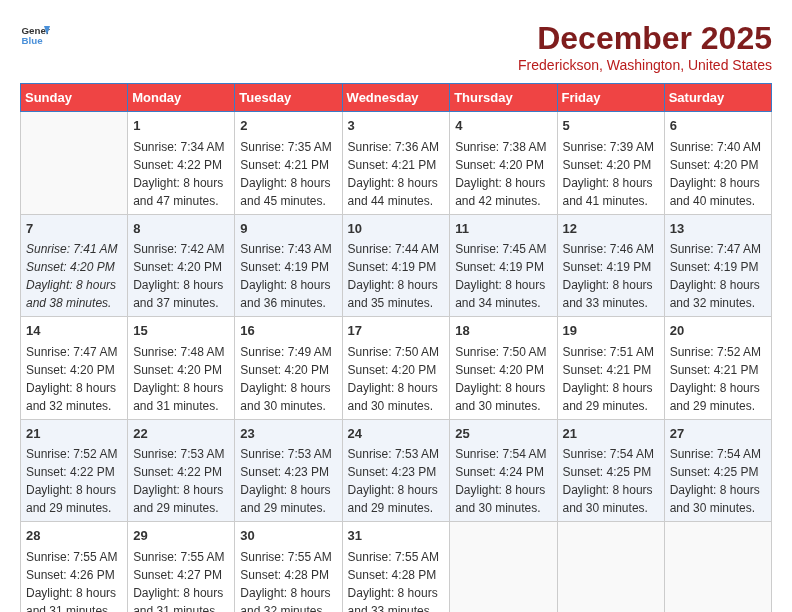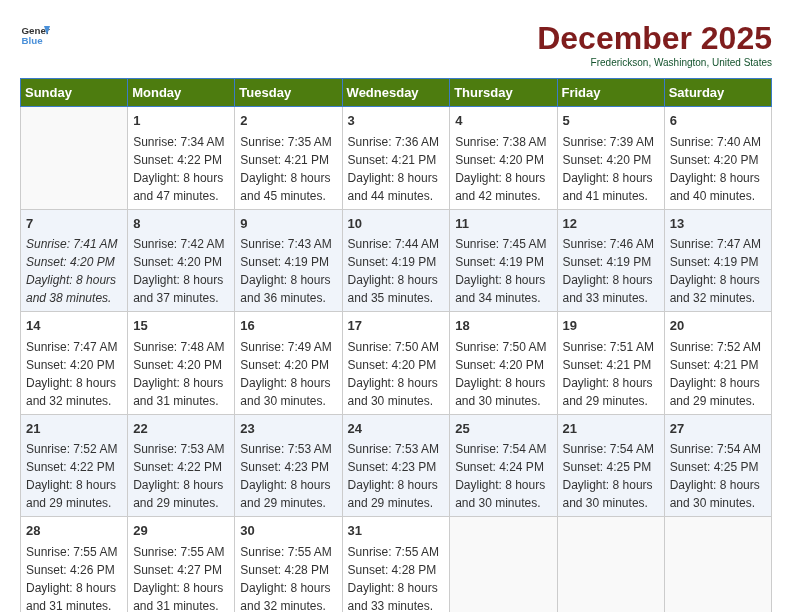--- a/index.html
+++ b/index.html
@@ -27,30 +27,30 @@
     }
     .title-area {
       text-align: right;
     }
     .month-title {
       font-size: 32px;
       font-weight: bold;
       color: #7f1d1d;
     }
     .location-title {
-      font-size: 10px;
-      color: #14532d;
+      font-size: 14px;
+      color: #b91c1c;
     }
     table {
       width: 100%;
       border-collapse: collapse;
       font-size: 11px;
     }
     thead tr th {
-      background-color: #4d7c0f;
+      background-color: #ef4444;
       color: #fff;
       padding: 6px 4px;
       text-align: left;
       font-size: 13px;
       font-weight: bold;
       border: 1px solid #3a7bc8;
     }
     tbody tr td {
       border: 1px solid #ccc;
       vertical-align: top;

